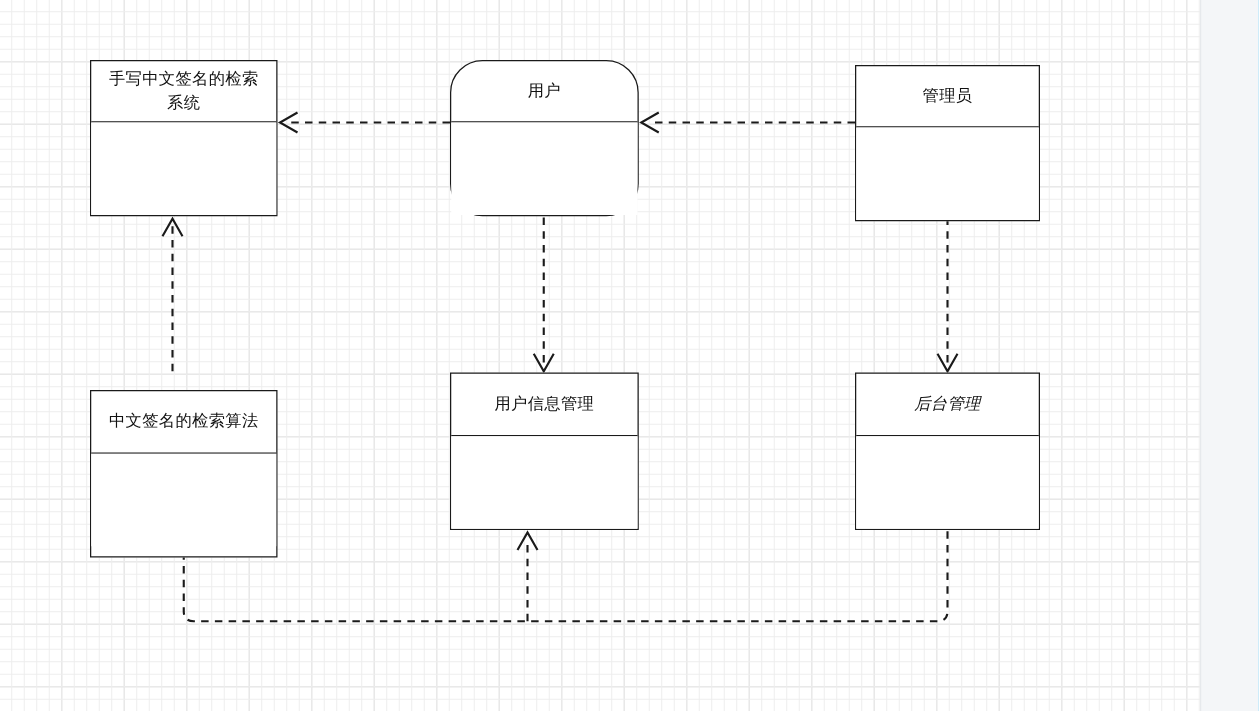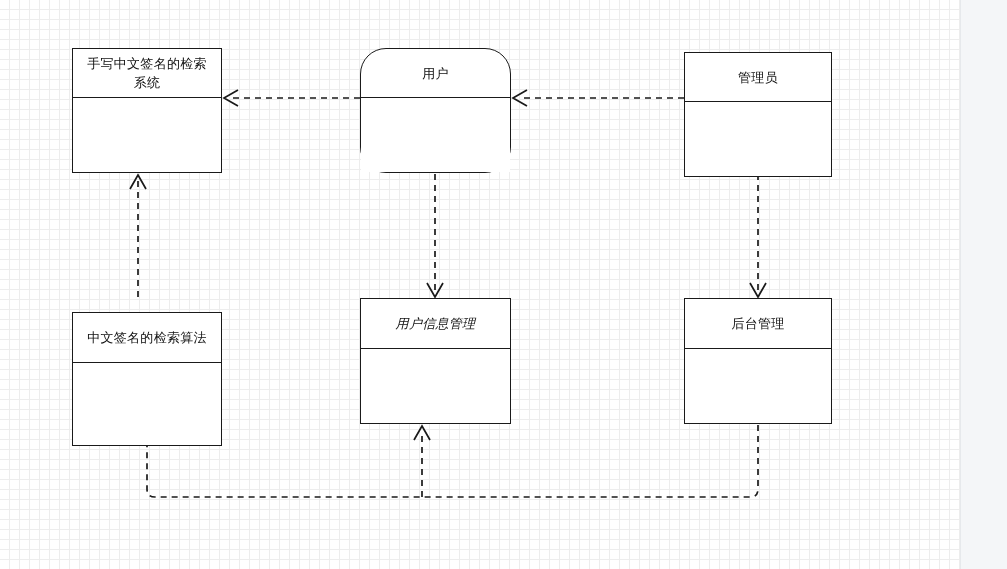--- a/index.html
+++ b/index.html
@@ -172,26 +172,26 @@
       <div class="uml-name-compartment" style="height:49px;">管理员</div>
       <div class="uml-attr-compartment" style="height:74px;"></div>
     </div>
 
     <div class="uml-class" style="left:72px; top:312px; width:150px; height:134px;">
       <div class="uml-name-compartment" style="height:50px;">中文签名的检索算法</div>
       <div class="uml-attr-compartment" style="height:74px;"></div>
     </div>
 
     <div class="uml-class" style="left:360px; top:298px; width:151px; height:126px;">
-      <div class="uml-name-compartment" style="height:50px;font-style:italic;">用户信息管理</div>
+      <div class="uml-name-compartment" style="height:50px;">用户信息管理</div>
       <div class="uml-attr-compartment" style="height:74px;"></div>
     </div>
 
     <div class="uml-class" style="left:684px; top:298px; width:148px; height:126px;">
-      <div class="uml-name-compartment" style="height:50px;">后台管理</div>
+      <div class="uml-name-compartment" style="height:50px;font-style:italic;">后台管理</div>
       <div class="uml-attr-compartment" style="height:74px;"></div>
     </div>
 
   </div>
 
   <div id="side-panel"></div>
 
 </div>
 
 </body></html>

